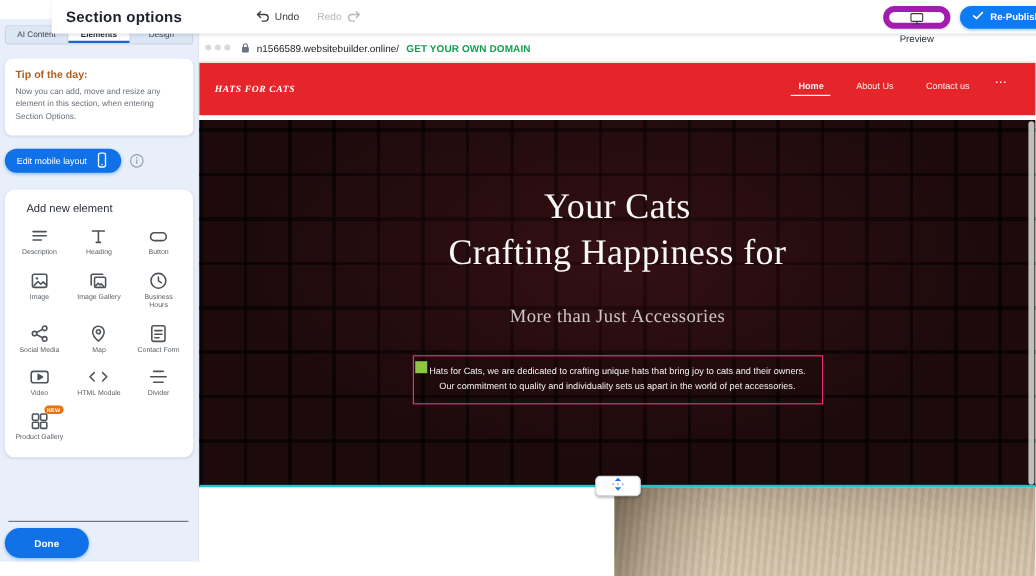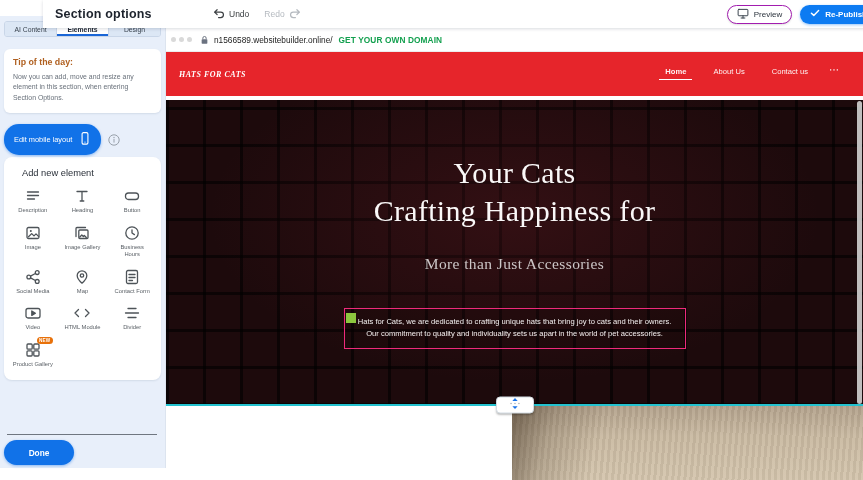--- a/index.html
+++ b/index.html
@@ -8,40 +8,40 @@
   button{font-family:inherit;cursor:pointer;}
 
   
   .topbar{position:absolute;left:0;top:0;width:863px;height:28px;background:#fff;
     box-shadow:0 1px 3px rgba(20,30,50,.16);z-index:40;display:flex;align-items:center;margin-left:43px;}
   .tb-title{margin-left:12px;font-size:12.5px;font-weight:700;color:#1c222c;letter-spacing:.2px;}
   .history{position:absolute;left:170px;top:0;height:28px;display:flex;align-items:center;gap:15px;}
   .hist-btn{display:flex;align-items:center;gap:4px;font-size:8.5px;color:#3c4043;background:none;border:none;padding:0;}
   .hist-btn.disabled{color:#b4b9bf;}
   .tb-actions{position:absolute;right:6px;top:0;height:28px;display:flex;align-items:center;gap:8px;}
-  .btn-preview{height:19px;padding:0 9px;border-radius:10px;background:#fff;border:1px solid #a21caf;
-    box-shadow:0 1px 2px rgba(0,0,0,.12);display:flex;align-items:center;gap:5px;font-size:8px;color:#2a323c;}
+  .btn-preview{height:19px;padding:0 9px;border-radius:10px;background:#fff;border:5px solid #a21caf;
+    box-shadow:0 1px 2px rgba(0,0,0,.12);display:flex;align-items:center;gap:5px;font-size:8px;color:#2a323c;flex-direction:column;}
   .btn-republish{height:19px;padding:5px 10px;border-radius:10px;background:#0d7bf2;border:none;
     box-shadow:0 1px 3px rgba(13,123,242,.45);display:flex;align-items:center;gap:5px;font-size:8px;color:#fff;font-weight:600;}
 
   
   .sidebar{position:absolute;left:0;top:16px;width:166px;height:452px;background:#e8effa;
     border-right:1px solid #dce4ef;padding:5px 4px;}
   .tabs{display:flex;height:16px;border-radius:3px;overflow:hidden;border:1px solid #c9d6e8;}
   .tab{flex:1;display:flex;align-items:center;justify-content:center;font-size:6.8px;color:#39434f;
     background:#dce7f5;border:none;border-right:1px solid #c9d6e8;padding:0;}
   .tab:last-child{border-right:none;}
   .tab.active{background:#fff;color:#1f2733;font-weight:700;box-shadow:inset 0 -2px 0 #1a66d6;}
   .tip-card{margin-top:12px;background:#fff;border-radius:6px;padding:8px 9px 10px;box-shadow:0 1px 2px rgba(17,45,80,.10);}
   .tip-title{font-size:8.8px;font-weight:700;color:#b06020;}
   .tip-body{margin-top:5px;font-size:6.9px;line-height:1.5;color:#68707a;}
   .mobile-row{margin-top:11px;display:flex;align-items:center;gap:7px;}
-  .btn-mobile{height:31px;padding:0 10px;border-radius:15px;background:#1172e8;border:none;color:#fff;
+  .btn-mobile{height:20px;padding:0 10px;border-radius:15px;background:#1172e8;border:none;color:#fff;
     font-size:7.4px;display:flex;align-items:center;gap:7px;box-shadow:0 1px 3px rgba(17,114,232,.45);}
-  .elements-card{margin-top:2px;background:#fff;border-radius:8px;padding:11px 4px 12px;box-shadow:0 1px 2px rgba(17,45,80,.10);}
+  .elements-card{margin-top:14px;background:#fff;border-radius:8px;padding:11px 4px 12px;box-shadow:0 1px 2px rgba(17,45,80,.10);}
   .card-title{font-size:9.3px;color:#2a3039;margin-left:14px;}
   .el-grid{margin-top:9px;display:grid;grid-template-columns:repeat(3,1fr);row-gap:9px;}
   .el-item{display:flex;flex-direction:column;align-items:center;background:none;border:none;padding:0;}
   .el-icon{width:18px;height:18px;position:relative;}
   .el-icon svg{width:18px;height:18px;stroke:#4d5358;fill:none;stroke-width:1.3;stroke-linecap:round;stroke-linejoin:round;}
   .el-label{margin-top:2px;font-size:5.8px;color:#5b6167;text-align:center;line-height:1.3;max-width:40px;}
   .badge-new{position:absolute;top:-4px;right:-11px;background:#e8710a;color:#fff;font-size:4.6px;font-weight:700;
     padding:1px 2.5px;border-radius:4px;letter-spacing:.2px;}
   .sb-divider{position:absolute;left:7px;width:150px;bottom:33px;height:1px;background:#6f7680;}
   .btn-done{position:absolute;left:4px;bottom:3px;width:70px;height:25px;border-radius:13px;background:#1172e8;
@@ -70,21 +70,21 @@
   .hero{position:absolute;left:0;top:48px;width:100%;height:306px;background-color:#1d0a0c;
     background-image:
       radial-gradient(ellipse at 50% 38%, rgba(130,35,45,.22), rgba(0,0,0,0) 62%),
       repeating-linear-gradient(0deg, rgba(0,0,0,.6) 0 3px, rgba(0,0,0,0) 3px 37px),
       repeating-linear-gradient(90deg, rgba(0,0,0,.6) 0 3px, rgba(0,0,0,0) 3px 37px);}
   .hero-heading{padding-top:54px;text-align:center;color:#faf8f8;font-family:"Liberation Serif",serif;
     font-size:30px;line-height:1.28;font-weight:400;letter-spacing:.3px;background:none;border:none;width:100%;}
   .hero-heading span{display:block;}
   .hero-sub{margin-top:22px;text-align:center;color:#ccc6c7;font-family:"Liberation Serif",serif;
     font-size:15.5px;letter-spacing:.4px;background:none;border:none;width:100%;}
-  .para-box{position:relative;width:342px;margin:34px auto 0;border:1px solid #ee2a7b;padding:7px 10px;
+  .para-box{position:relative;width:342px;margin:22px auto 0;border:1px solid #ee2a7b;padding:7px 10px;
     font-size:7.6px;line-height:1.65;color:#f3f0f0;text-align:center;background:rgba(0,0,0,.08);}
   .para-handle{position:absolute;left:1px;top:4px;width:10px;height:10px;background:#8dc63f;}
 
   .section-line{position:absolute;left:0;top:352px;width:100%;height:2px;background:#23c2cf;z-index:5;}
   .resize-pill{position:absolute;left:50%;top:353px;transform:translate(-50%,-50%);width:38px;height:17px;
     background:#fff;border:1px solid #d3dbe2;border-radius:4px;box-shadow:0 1px 2px rgba(0,0,0,.25);
     display:flex;align-items:center;justify-content:center;z-index:6;padding:0;}
 
   .next-section{position:absolute;left:0;top:354px;width:100%;height:74px;background:#fff;}
   .next-photo{position:absolute;left:346px;top:0;right:0;height:74px;

